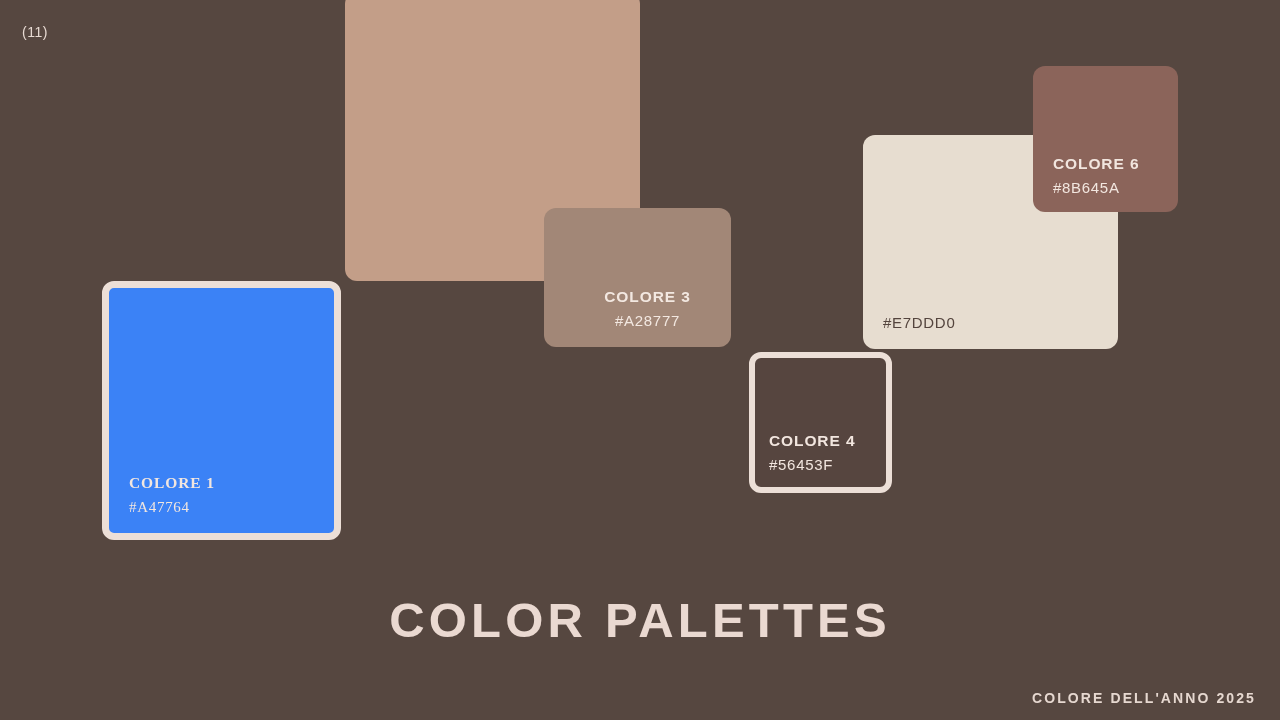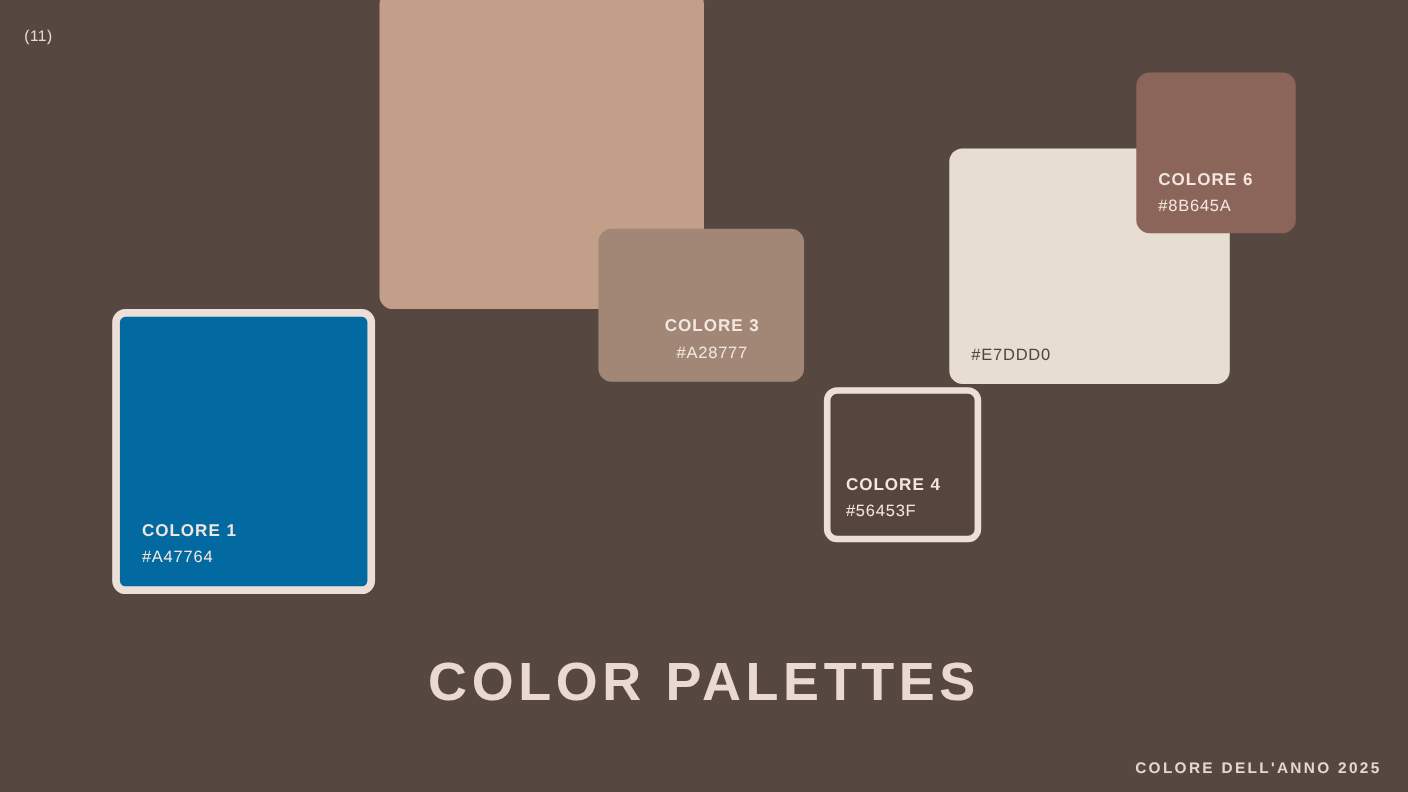--- a/index.html
+++ b/index.html
@@ -133,21 +133,21 @@
     </div>
   </div>
 
   <div class="swatch" id="swatch-3" style="background-color: rgb(162, 135, 119); color: rgb(243, 232, 225); text-align: center;">
     <div class="labels">
       <p class="name">COLORE 3</p>
       <p class="hex">#A28777</p>
     </div>
   </div>
 
-  <div class="swatch" id="swatch-1" style="background-color: #0369a1; color: rgb(242, 230, 223); border-color: rgb(236, 223, 215);">
+  <div class="swatch" id="swatch-1" style="background-color: #3b82f6; color: rgb(242, 230, 223); border-color: rgb(236, 223, 215); font-family: Liberation Serif, serif;">
     <div class="labels">
       <p class="name">COLORE 1</p>
       <p class="hex">#A47764</p>
     </div>
   </div>
 
   <div class="swatch" id="swatch-4" style="background-color: rgb(86, 69, 63); color: rgb(242, 230, 223); border-color: rgb(236, 223, 215);">
     <div class="labels">
       <p class="name">COLORE 4</p>
       <p class="hex">#56453F</p>

